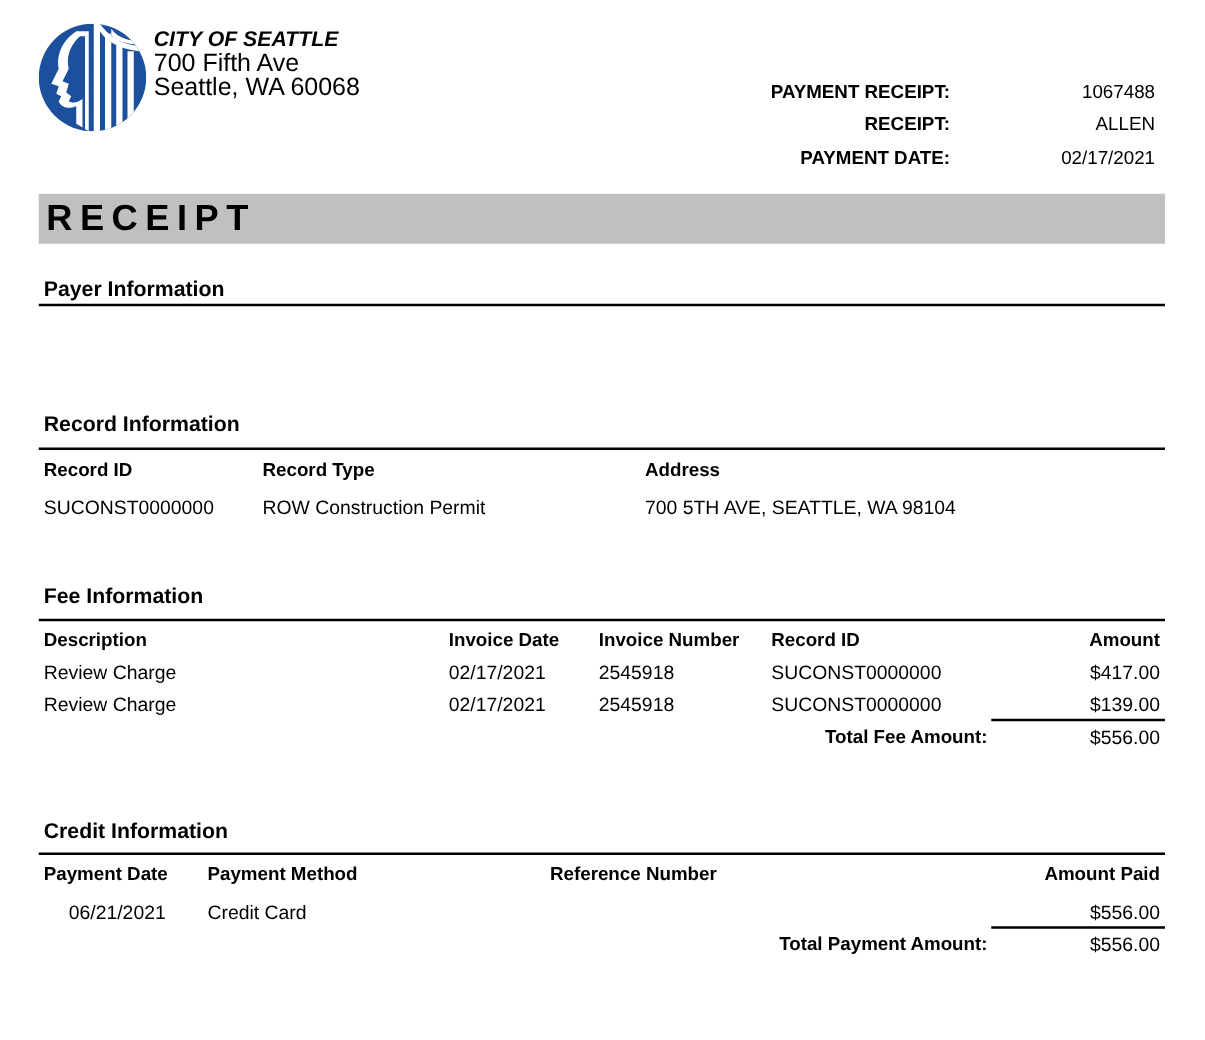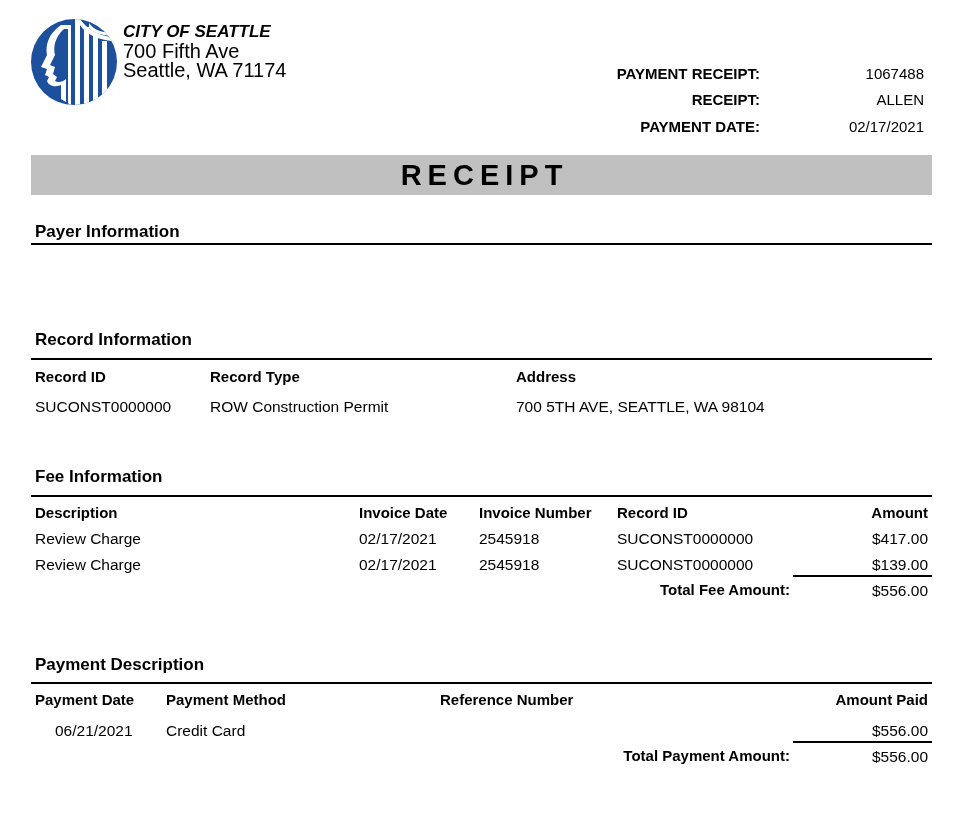--- a/index.html
+++ b/index.html
@@ -8,21 +8,21 @@
     font-family: "Liberation Sans", sans-serif; color: #000;
   }
   .abs { position: absolute; }
   .logo { left: 31px; top: 19px; width: 86px; height: 86px; }
   .org-name { left: 123px; top: 22px; font-size: 17px; font-weight: bold; line-height: 19px; font-style: italic; }
   .org-line { left: 123px; font-size: 20px; line-height: 18px; }
   .meta-label { right: 204px; font-size: 15px; font-weight: bold; text-align: right; white-space: nowrap; }
   .meta-value { right: 40px; font-size: 15px; text-align: right; white-space: nowrap; }
   .banner {
     left: 31px; top: 155px; width: 901px; height: 40px; background: #c0c0c0;
-    display: flex; align-items: center; justify-content: center;
+    display: flex; align-items: center; 
   }
   .banner-title { font-size: 29px; font-weight: bold; letter-spacing: 6px; padding-left: 6px; }
   .section-title { left: 35px; font-size: 17px; font-weight: bold; white-space: nowrap; }
   .rule { left: 31px; width: 901px; height: 2px; background: #000; }
   .th { font-size: 15px; font-weight: bold; white-space: nowrap; }
   .td { font-size: 15.5px; white-space: nowrap; }
   .r { text-align: right; }
   .thin-rule { height: 2px; background: #000; }
 </style>
 </head>
@@ -45,21 +45,21 @@
       <rect x="53" y="8" width="5" height="78" fill="#ffffff"></rect>
       <rect x="62" y="16" width="5" height="70" fill="#ffffff"></rect>
       <rect x="71" y="22" width="5" height="64" fill="#ffffff"></rect>
       <path d="M49 0 C56 10 66 16 80 18 L80 22 C64 20 54 14 49 6 Z" fill="#ffffff"></path>
       <path d="M58 4 C64 12 72 14 86 14 L86 17 C72 17 62 14 58 9 Z" fill="#ffffff"></path>
     </g>
   </svg>
 </div>
 <div class="abs org-name">CITY OF SEATTLE</div>
 <div class="abs org-line" style="top:42px">700 Fifth Ave</div>
-<div class="abs org-line" style="top:61px">Seattle, WA 71174</div>
+<div class="abs org-line" style="top:61px">Seattle, WA 60068</div>
 
 <div class="abs meta-label" style="top:65px">PAYMENT RECEIPT:</div>
 <div class="abs meta-value" style="top:65px">1067488</div>
 <div class="abs meta-label" style="top:91px">RECEIPT:</div>
 <div class="abs meta-value" style="top:91px">ALLEN</div>
 <div class="abs meta-label" style="top:118px">PAYMENT DATE:</div>
 <div class="abs meta-value" style="top:118px">02/17/2021</div>
 
 <div class="abs banner">
   <span class="banner-title">RECEIPT</span>
@@ -96,21 +96,21 @@
   <div class="abs td" style="left:35px; top:556px">Review Charge</div>
   <div class="abs td" style="left:359px; top:556px">02/17/2021</div>
   <div class="abs td" style="left:479px; top:556px">2545918</div>
   <div class="abs td" style="left:617px; top:556px">SUCONST0000000</div>
   <div class="abs td r" style="right:36px; top:556px">$139.00</div>
 </div>
 <div class="abs thin-rule" style="left:793px; width:139px; top:575px"></div>
 <div class="abs th r" style="right:174px; top:581px">Total Fee Amount:</div>
 <div class="abs td r" style="right:36px; top:582px">$556.00</div>
 
-<div class="abs section-title" style="top:655px">Payment Description</div>
+<div class="abs section-title" style="top:655px">Credit Information</div>
 <div class="abs rule" style="top:682px"></div>
 <div class="abs th" style="left:35px; top:691px">Payment Date</div>
 <div class="abs th" style="left:166px; top:691px">Payment Method</div>
 <div class="abs th" style="left:440px; top:691px">Reference Number</div>
 <div class="abs th r" style="right:36px; top:691px">Amount Paid</div>
 
 <div>
   <div class="abs td" style="left:55px; top:722px">06/21/2021</div>
   <div class="abs td" style="left:166px; top:722px">Credit Card</div>
   <div class="abs td" style="left:440px; top:722px"></div>

